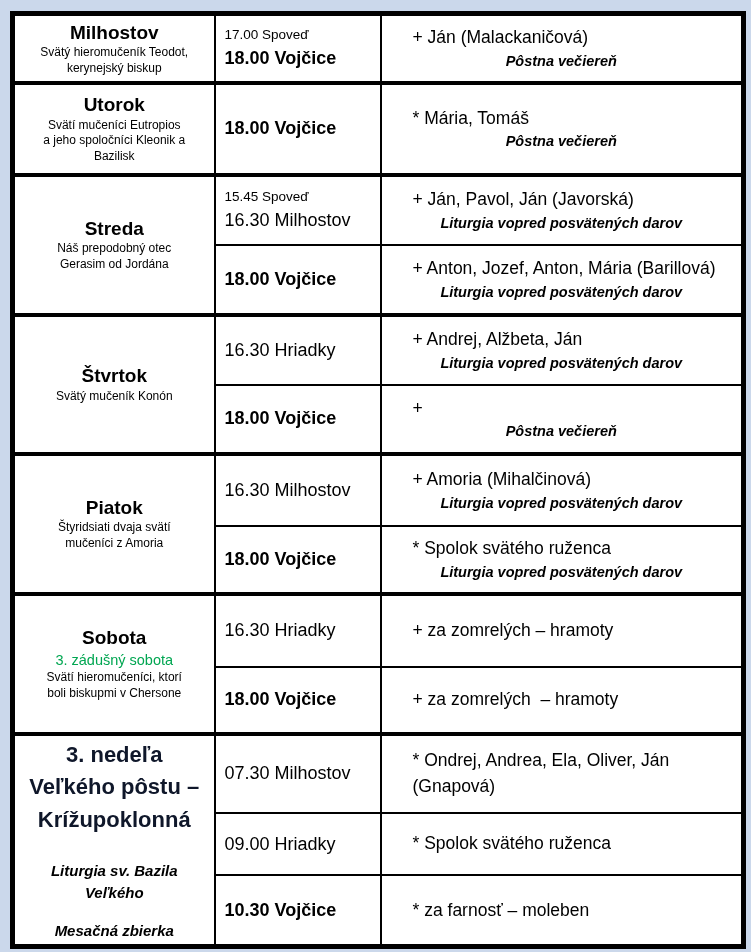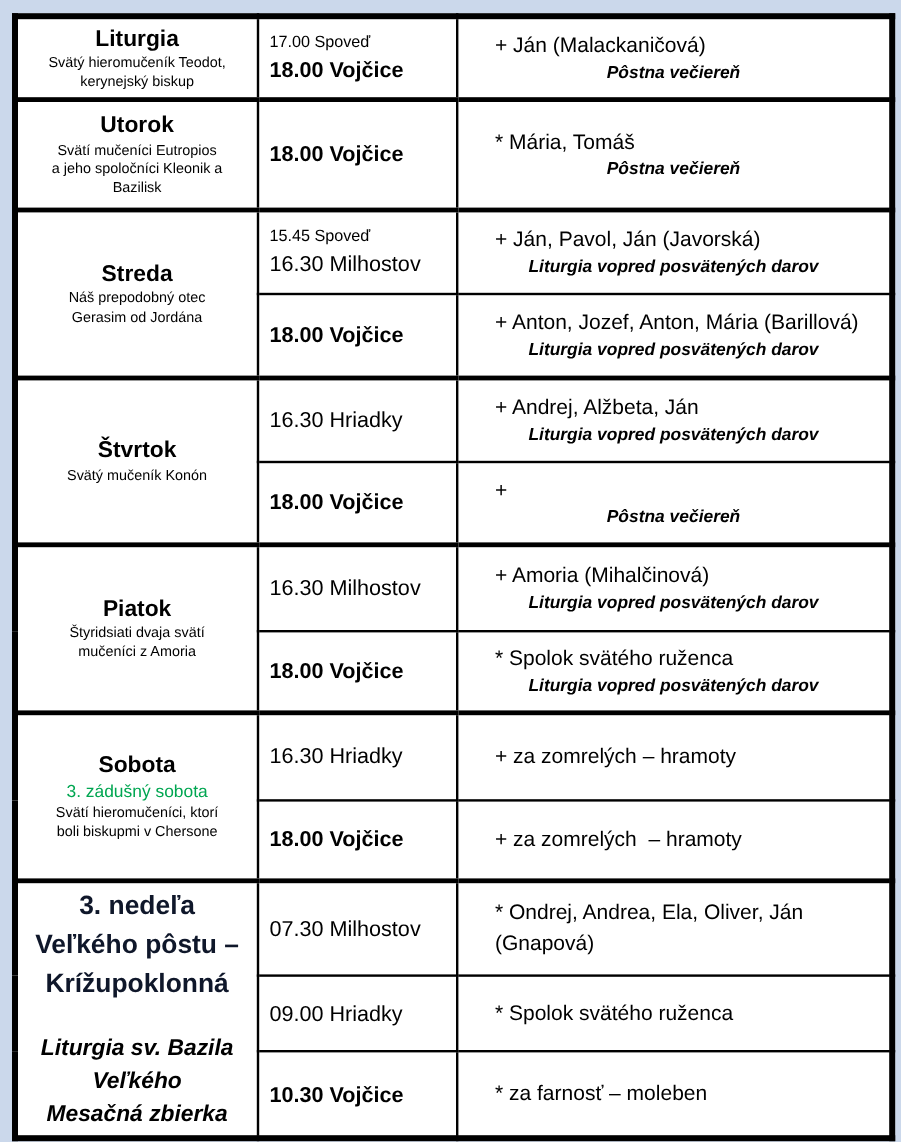--- a/index.html
+++ b/index.html
@@ -47,21 +47,21 @@
     color: #00a651;
     text-align: center;
   }
   .red-line {
     color: #0f172a;
     font-weight: bold;
     font-size: 22px;
     line-height: 1.48;
   }
   .day-note {
-    font-size: 19px;
+    font-size: 15px;
     font-weight: bold;
     font-style: italic;
     line-height: 1.45;
     margin-top: 24px;
   }
 
   
   td.time { padding: 4px 9px; }
   .time-small {
     font-size: 13.5px;
@@ -95,21 +95,21 @@
 <table class="schedule">
   <colgroup>
     <col style="width:202px">
     <col style="width:166px">
     <col style="width:363px">
   </colgroup>
 
   <tbody>
     <tr style="height:69px">
       <td class="day">
-        <div class="day-name">Liturgia</div>
+        <div class="day-name">Milhostov</div>
         <div class="day-sub">Svätý hieromučeník Teodot,</div>
         <div class="day-sub">kerynejský biskup</div>
       </td>
       <td class="time">
         <div class="time-small">17.00 Spoveď</div>
         <div class="time-main bold">18.00 Vojčice</div>
       </td>
       <td class="intent">
         <div class="intent-line">+ Ján (Malackaničová)</div>
         <div class="note-line">Pôstna večiereň</div>
@@ -238,21 +238,21 @@
     </tr>
   </tbody>
 
   <tbody>
     <tr class="day-start" style="height:73px">
       <td class="day" rowspan="3">
         <div class="red-line">3. nedeľa</div>
         <div class="red-line">Veľkého pôstu –</div>
         <div class="red-line">Krížupoklonná</div>
         <div class="day-note">Liturgia sv. Bazila Veľkého</div>
-        <div class="day-note" style="margin-top:0">Mesačná zbierka</div>
+        <div class="day-note" style="margin-top:16px">Mesačná zbierka</div>
       </td>
       <td class="time">
         <div class="time-main">07.30 Milhostov</div>
       </td>
       <td class="intent">
         <div class="intent-line">* Ondrej, Andrea, Ela, Oliver, Ján (Gnapová)</div>
       </td>
     </tr>
     <tr style="height:58px">
       <td class="time">

